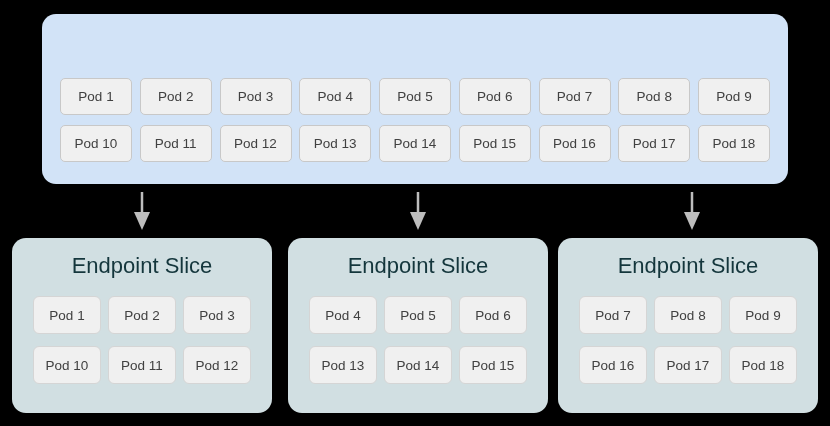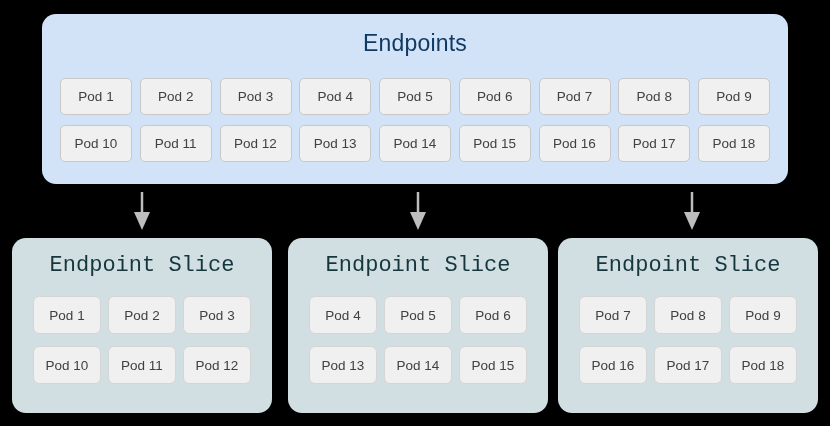--- a/index.html
+++ b/index.html
@@ -94,21 +94,20 @@
   .slice-3 { left: 558px; width: 260px; }
 
   .slice-title {
     width: 100%;
     text-align: center;
     font-size: 22px;
     color: #14363c;
     font-weight: 400;
     padding-top: 14px;
     line-height: 27px;
-    font-family: Liberation Mono, monospace;
   }
 
   .slice-rows {
     position: absolute;
     left: 21px;
     right: 21px;
     top: 58px;
   }
 
   .slice-row {
@@ -132,21 +131,20 @@
     color: #414141;
     white-space: nowrap;
   }
 </style>
 </head>
 <body>
 
 <div id="canvas">
 
   <div class="endpoints-panel">
-    <div class="endpoints-title">Endpoints</div>
 
     <div class="endpoints-rows">
       <div class="pod-row">
         <div class="pod-box">Pod 1</div>
         <div class="pod-box">Pod 2</div>
         <div class="pod-box">Pod 3</div>
         <div class="pod-box">Pod 4</div>
         <div class="pod-box">Pod 5</div>
         <div class="pod-box">Pod 6</div>
         <div class="pod-box">Pod 7</div>

